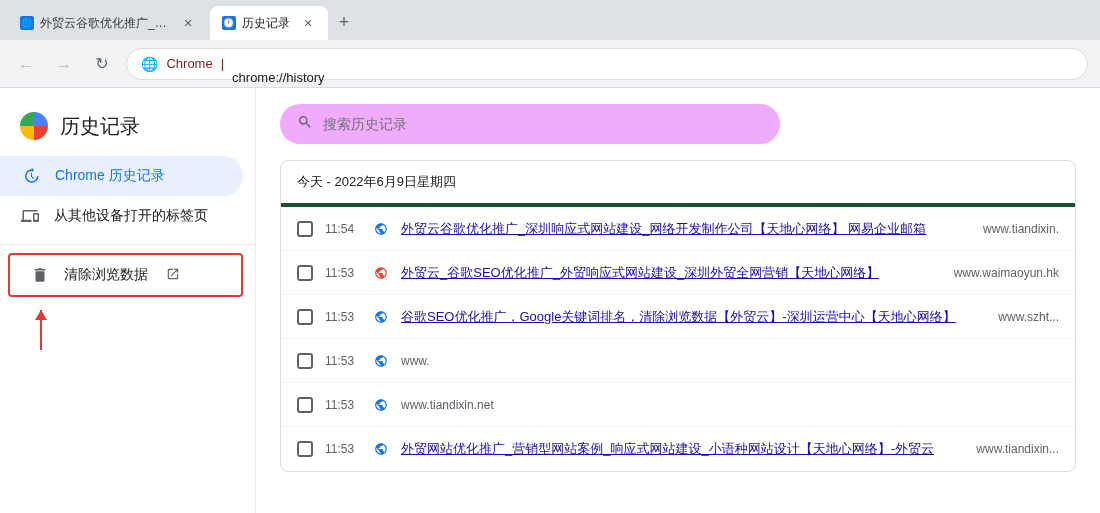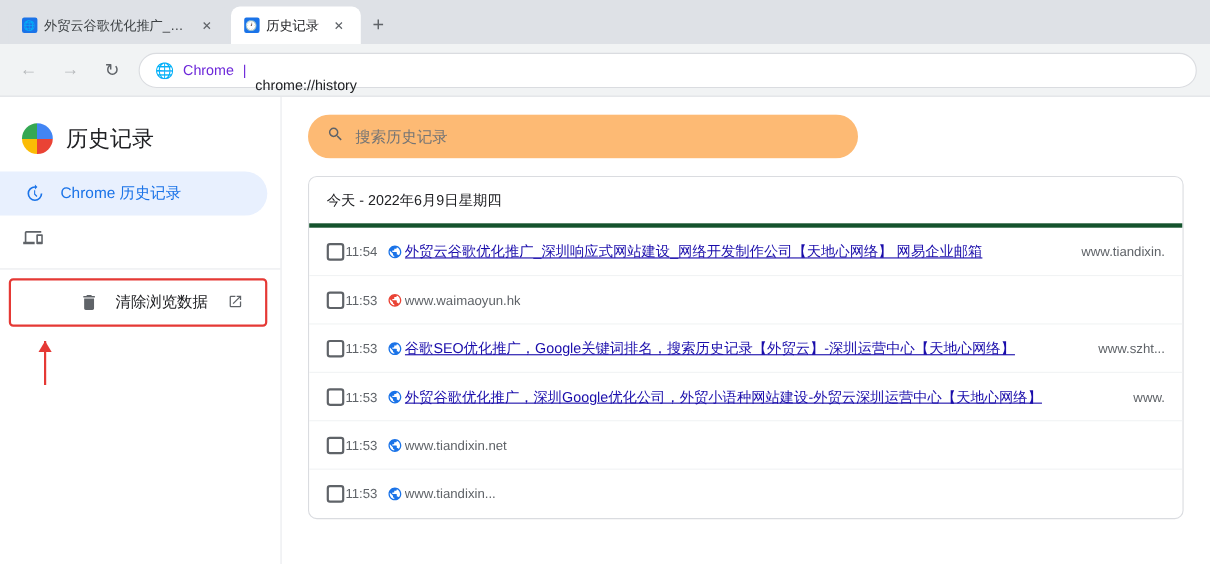--- a/index.html
+++ b/index.html
@@ -85,21 +85,21 @@
       border: 1px solid #dadce0;
       border-radius: 16px;
       display: flex;
       align-items: center;
       padding: 0 14px;
       gap: 8px;
       font-size: 13px;
       color: #202124;
     }
     .url-bar-icon { color: #1a73e8; font-size: 14px; }
-    .url-chrome { color: #6d28d9; }
+    .url-chrome { color: #7f1d1d; }
     .url-path { color: #202124; margin-top: 28px; }
 
     
     .content-area {
       display: flex;
       flex: 1;
       overflow: hidden;
       background: #fff;
     }
 
@@ -151,35 +151,34 @@
       gap: 14px;
       padding: 10px 20px;
       cursor: pointer;
       margin-right: 12px;
       font-size: 14px;
       color: #202124;
       border: 2px solid #e53935;
       border-radius: 4px;
       margin-left: 8px;
       position: relative;
-      justify-content: flex-end;
     }
 
     
     .main-area {
       flex: 1;
       padding: 16px 24px;
       overflow: hidden;
     }
 
     
     .search-bar {
       width: 500px;
       height: 40px;
-      background: #fdba74;
+      background: #f0abfc;
       border-radius: 20px;
       display: flex;
       align-items: center;
       padding: 12px 16px;
       gap: 10px;
       margin-bottom: 16px;
       border: 1px solid transparent;
     }
     .search-icon { color: #5f6368; font-size: 16px; }
     .search-input {
@@ -201,21 +200,21 @@
       padding: 12px 16px;
       font-size: 13px;
       color: #202124;
       font-weight: 500;
       border-bottom: 4px solid #14532d;
     }
     .history-item {
       display: flex;
       align-items: center;
       padding: 8px 16px;
-      gap: 1px;
+      gap: 12px;
       border-bottom: 1px solid #f1f3f4;
       min-height: 44px;
     }
     .history-item:last-child { border-bottom: none; }
     .history-checkbox {
       width: 16px; height: 16px;
       border: 2px solid #5f6368;
       border-radius: 3px;
       flex-shrink: 0;
       cursor: pointer;
@@ -311,20 +310,21 @@
         </div>
         <span>Chrome 历史记录</span>
       </div>
 
       <div class="sidebar-item">
         <div class="sidebar-item-icon">
           <svg width="18" height="18" viewBox="0 0 24 24" fill="#5f6368">
               <path d="M4 6h18V4H4c-1.1 0-2 .9-2 2v11H0v3h14v-3H4V6zm19 2h-6c-.55 0-1 .45-1 1v10c0 .55.45 1 1 1h6c.55 0 1-.45 1-1V9c0-.55-.45-1-1-1zm-1 9h-4v-7h4v7z"></path>
             </svg>
         </div>
+        <span>从其他设备打开的标签页</span>
       </div>
 
       <div class="sidebar-divider"></div>
 
       <div class="clear-data-item" style="position:relative;">
         <div class="sidebar-item-icon">
           <svg width="18" height="18" viewBox="0 0 24 24" fill="#5f6368">
               <path d="M6 19c0 1.1.9 2 2 2h8c1.1 0 2-.9 2-2V7H6v12zM19 4h-3.5l-1-1h-5l-1 1H5v2h14V4z"></path>
             </svg>
         </div>
@@ -369,44 +369,44 @@
         </div>
 
         <div class="history-item">
           <div class="history-checkbox"></div>
           <span class="history-time">11:53</span>
           <div class="history-favicon">
             <svg width="14" height="14" viewBox="0 0 24 24" fill="#ea4335">
                 <path d="M12 2C6.48 2 2 6.48 2 12s4.48 10 10 10 10-4.48 10-10S17.52 2 12 2zm-1 17.93c-3.95-.49-7-3.85-7-7.93 0-.62.08-1.21.21-1.79L9 15v1c0 1.1.9 2 2 2v1.93zm6.9-2.54c-.26-.81-1-1.39-1.9-1.39h-1v-3c0-.55-.45-1-1-1H8v-2h2c.55 0 1-.45 1-1V7h2c1.1 0 2-.9 2-2v-.41c2.93 1.19 5 4.06 5 7.41 0 2.08-.8 3.97-2.1 5.39z"></path>
               </svg>
           </div>
+          <span class="history-title">外贸云_谷歌SEO优化推广_外贸响应式网站建设_深圳外贸全网营销【天地心网络】</span>
           <span class="history-url">www.waimaoyun.hk</span>
         </div>
 
         <div class="history-item">
           <div class="history-checkbox"></div>
           <span class="history-time">11:53</span>
           <div class="history-favicon favicon-blue">
             <svg width="14" height="14" viewBox="0 0 24 24" fill="#1a73e8">
                 <path d="M12 2C6.48 2 2 6.48 2 12s4.48 10 10 10 10-4.48 10-10S17.52 2 12 2zm-1 17.93c-3.95-.49-7-3.85-7-7.93 0-.62.08-1.21.21-1.79L9 15v1c0 1.1.9 2 2 2v1.93zm6.9-2.54c-.26-.81-1-1.39-1.9-1.39h-1v-3c0-.55-.45-1-1-1H8v-2h2c.55 0 1-.45 1-1V7h2c1.1 0 2-.9 2-2v-.41c2.93 1.19 5 4.06 5 7.41 0 2.08-.8 3.97-2.1 5.39z"></path>
               </svg>
           </div>
-          <span class="history-title">谷歌SEO优化推广，Google关键词排名，搜索历史记录【外贸云】-深圳运营中心【天地心网络】</span>
+          <span class="history-title">谷歌SEO优化推广，Google关键词排名，清除浏览数据【外贸云】-深圳运营中心【天地心网络】</span>
           <span class="history-url">www.szht...</span>
         </div>
 
         <div class="history-item">
           <div class="history-checkbox"></div>
           <span class="history-time">11:53</span>
           <div class="history-favicon favicon-blue">
             <svg width="14" height="14" viewBox="0 0 24 24" fill="#1a73e8">
                 <path d="M12 2C6.48 2 2 6.48 2 12s4.48 10 10 10 10-4.48 10-10S17.52 2 12 2zm-1 17.93c-3.95-.49-7-3.85-7-7.93 0-.62.08-1.21.21-1.79L9 15v1c0 1.1.9 2 2 2v1.93zm6.9-2.54c-.26-.81-1-1.39-1.9-1.39h-1v-3c0-.55-.45-1-1-1H8v-2h2c.55 0 1-.45 1-1V7h2c1.1 0 2-.9 2-2v-.41c2.93 1.19 5 4.06 5 7.41 0 2.08-.8 3.97-2.1 5.39z"></path>
               </svg>
           </div>
-          <span class="history-title">外贸谷歌优化推广，深圳Google优化公司，外贸小语种网站建设-外贸云深圳运营中心【天地心网络】</span>
           <span class="history-url">www.</span>
         </div>
 
         <div class="history-item">
           <div class="history-checkbox"></div>
           <span class="history-time">11:53</span>
           <div class="history-favicon favicon-blue">
             <svg width="14" height="14" viewBox="0 0 24 24" fill="#1a73e8">
                 <path d="M12 2C6.48 2 2 6.48 2 12s4.48 10 10 10 10-4.48 10-10S17.52 2 12 2zm-1 17.93c-3.95-.49-7-3.85-7-7.93 0-.62.08-1.21.21-1.79L9 15v1c0 1.1.9 2 2 2v1.93zm6.9-2.54c-.26-.81-1-1.39-1.9-1.39h-1v-3c0-.55-.45-1-1-1H8v-2h2c.55 0 1-.45 1-1V7h2c1.1 0 2-.9 2-2v-.41c2.93 1.19 5 4.06 5 7.41 0 2.08-.8 3.97-2.1 5.39z"></path>
               </svg>
@@ -415,18 +415,19 @@
         </div>
 
         <div class="history-item">
           <div class="history-checkbox"></div>
           <span class="history-time">11:53</span>
           <div class="history-favicon favicon-blue">
             <svg width="14" height="14" viewBox="0 0 24 24" fill="#1a73e8">
                 <path d="M12 2C6.48 2 2 6.48 2 12s4.48 10 10 10 10-4.48 10-10S17.52 2 12 2zm-1 17.93c-3.95-.49-7-3.85-7-7.93 0-.62.08-1.21.21-1.79L9 15v1c0 1.1.9 2 2 2v1.93zm6.9-2.54c-.26-.81-1-1.39-1.9-1.39h-1v-3c0-.55-.45-1-1-1H8v-2h2c.55 0 1-.45 1-1V7h2c1.1 0 2-.9 2-2v-.41c2.93 1.19 5 4.06 5 7.41 0 2.08-.8 3.97-2.1 5.39z"></path>
               </svg>
           </div>
+          <span class="history-title">外贸网站优化推广_营销型网站案例_响应式网站建设_小语种网站设计【天地心网络】-外贸云</span>
           <span class="history-url">www.tiandixin...</span>
         </div>
       </div>
     </div>
   </div>
 </div>
 
 </body></html>

